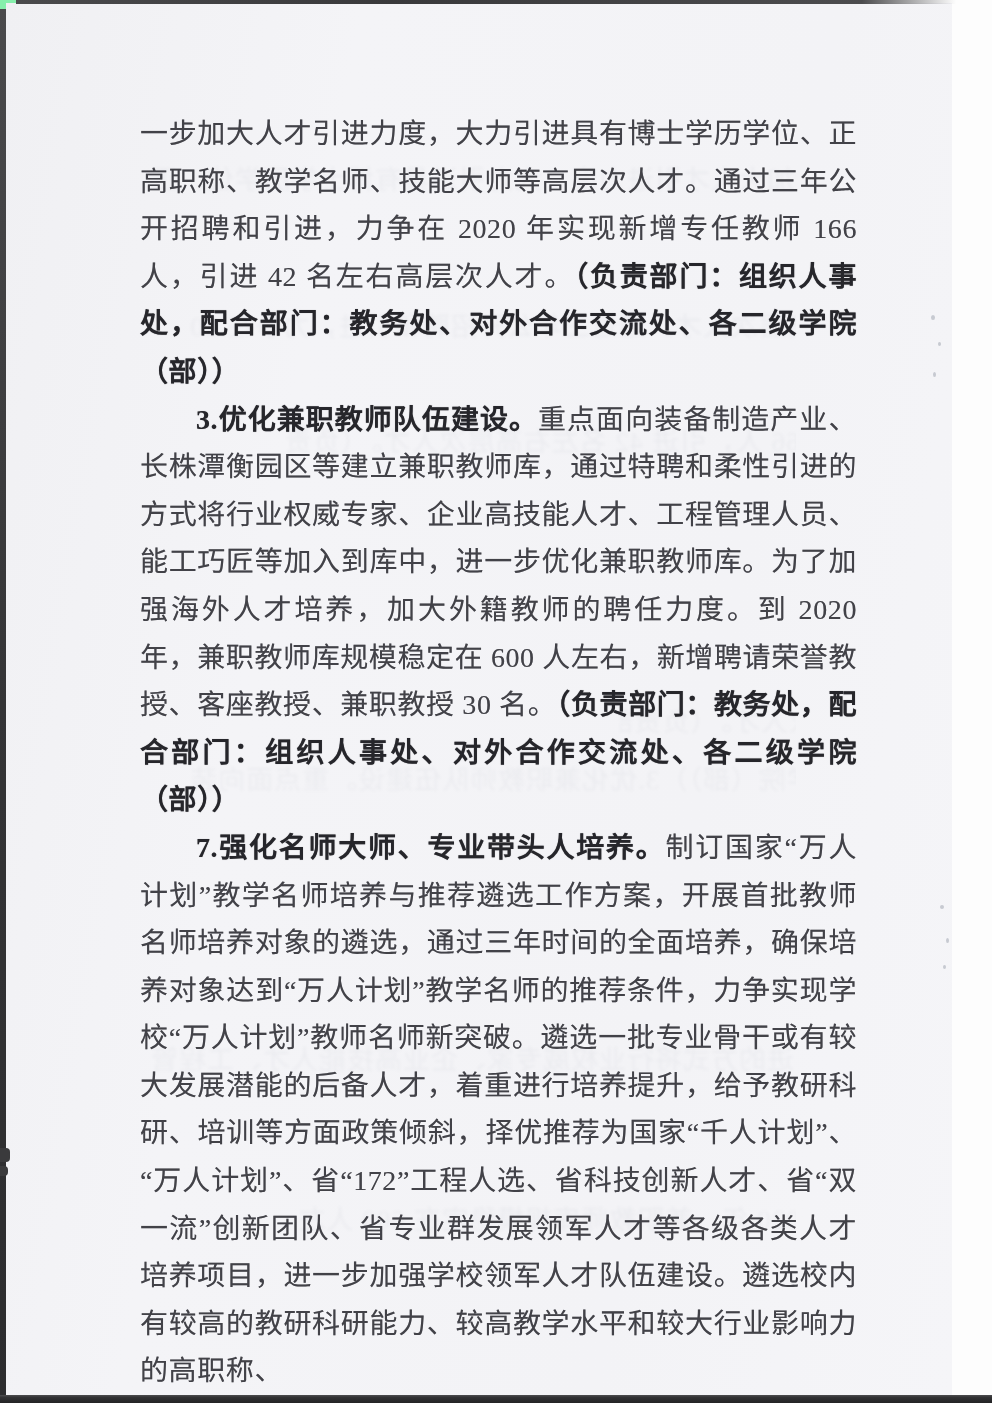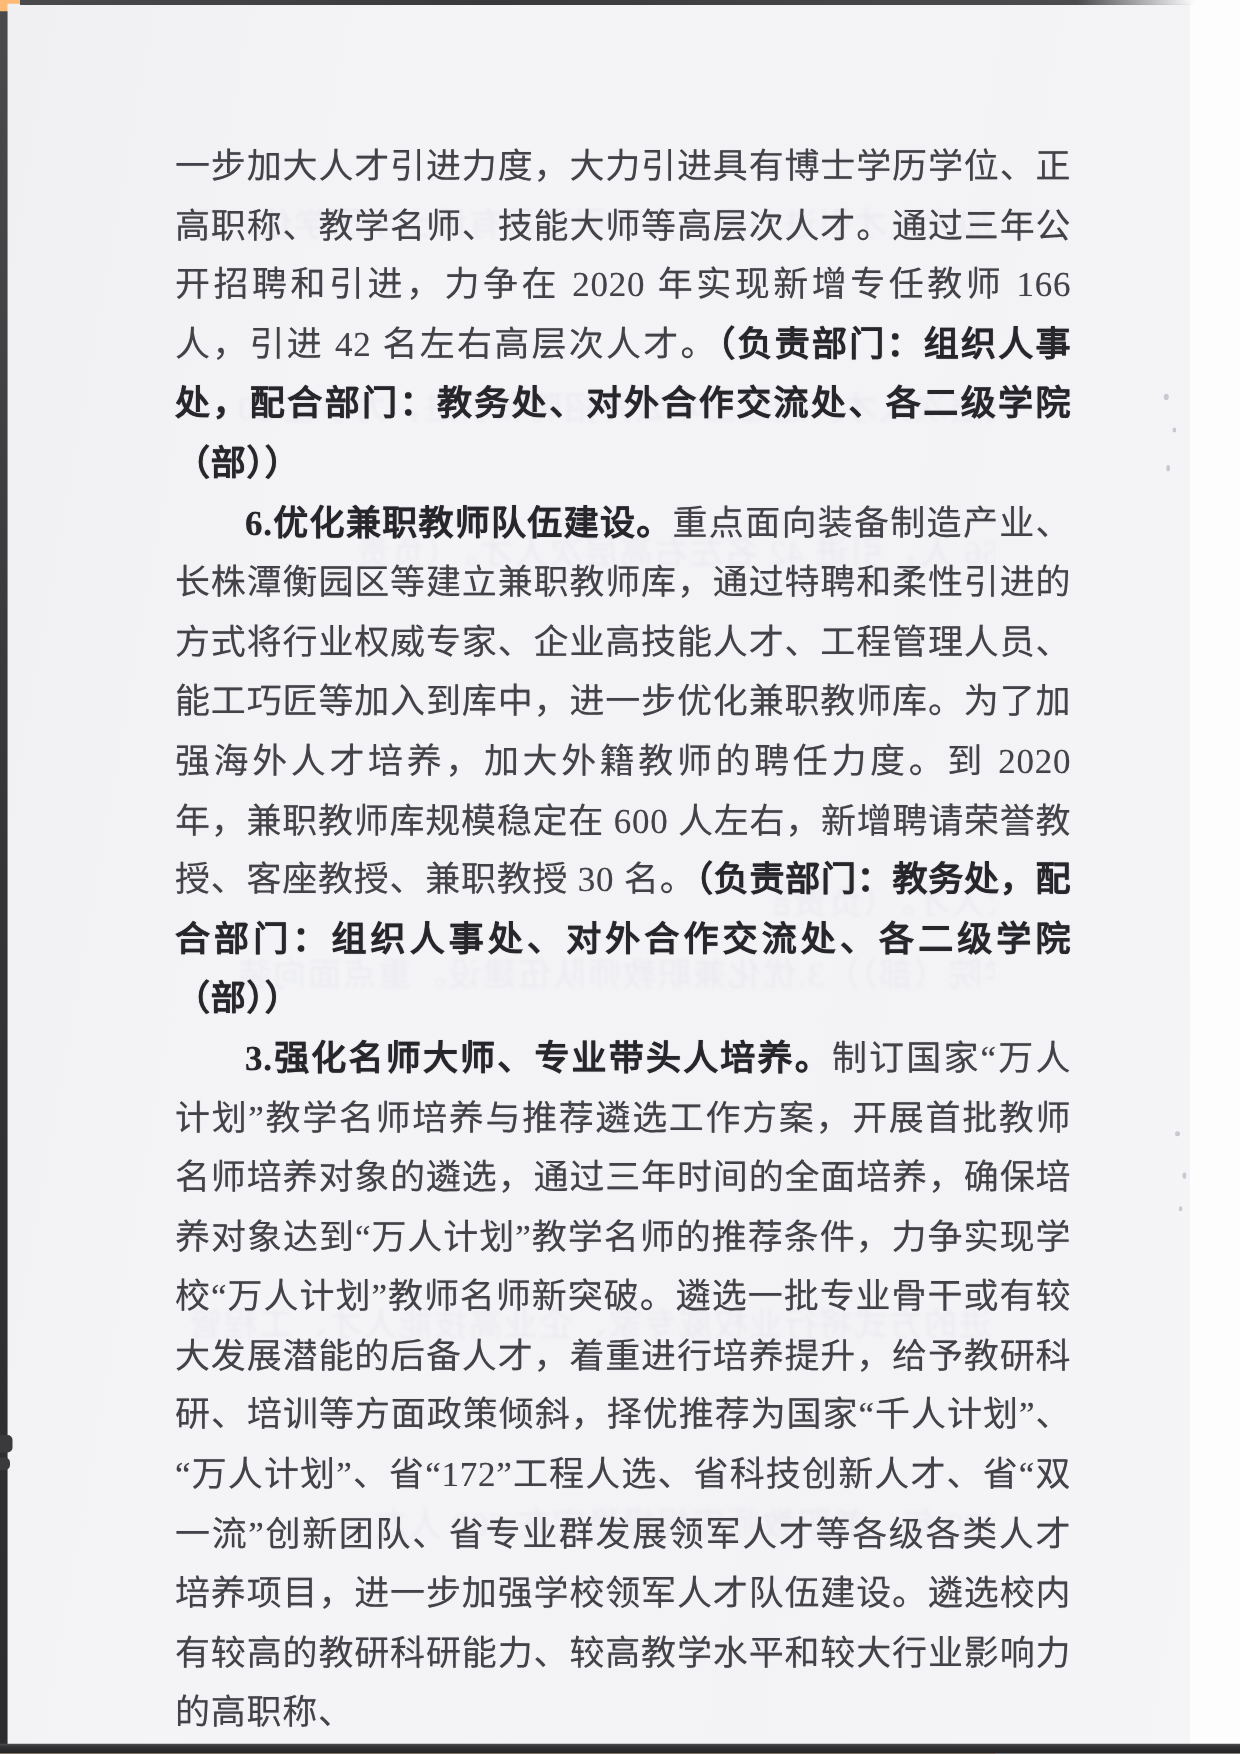--- a/index.html
+++ b/index.html
@@ -8,21 +8,21 @@
     background: #fdfdfd;
     width: 992px;
     height: 1403px;
     overflow: hidden;
     font-family: "Liberation Serif", "DejaVu Serif", serif;
   }
   .scan-root {
     position: relative;
     width: 796px;
     height: 1403px;
-    background: #fdba74;
+    background: #86efac;
   }
   
   .paper {
     position: absolute;
     left: 6px;
     top: 3px;
     width: 946px;
     height: 1393px;
     background: linear-gradient(100deg, #f0f0f3 0%, #f4f4f7 30%, #f3f3f6 70%, #f5f5f8 100%);
   }
@@ -120,22 +120,22 @@
       <div class="ghost-line" style="left: 620px; top: 700px; width: 280px;">右高层次人才。（负责部门：组织人事处，配合部门：教务</div>
       <div class="ghost-line" style="left: 150px; top: 758px; width: 720px;">二级学院（部））3.优化兼职教师队伍建设。重点面向装</div>
       <div class="ghost-line" style="left: 808px; top: 855px; width: 140px;">区等建立兼职教师库，通过特聘和柔性引进的方式将行业权</div>
       <div class="ghost-line" style="left: 150px; top: 1038px; width: 700px;">性引进的方式将行业权威专家、企业高技能人才、工程管理</div>
       <div class="ghost-line" style="left: 848px; top: 1098px; width: 120px;">库中，进一步优化兼职教师库。为了加强海外人才培养，加</div>
       <div class="ghost-line" style="left: 150px; top: 1198px; width: 700px;">到 2020 年，兼职教师库规模稳定在 600 人左</div>
     </div>
 
   <div class="doc-body">
       <p class="para"><span class="">一步加大人才引进力度，大力引进具有博士学历学位、正高职称、教学名师、技能大师等高层次人才。通过三年公开招聘和引进，力争在 2020 年实现新增专任教师 166 人，引进 42 名左右高层次人才。</span><span class="bold">（负责部门：组织人事处，配合部门：教务处、对外合作交流处、各二级学院（部））</span></p>
-      <p class="para indent"><span class="bold">6.优化兼职教师队伍建设。</span><span class="">重点面向装备制造产业、长株潭衡园区等建立兼职教师库，通过特聘和柔性引进的方式将行业权威专家、企业高技能人才、工程管理人员、能工巧匠等加入到库中，进一步优化兼职教师库。为了加强海外人才培养，加大外籍教师的聘任力度。到 2020 年，兼职教师库规模稳定在 600 人左右，新增聘请荣誉教授、客座教授、兼职教授 30 名。</span><span class="bold">（负责部门：教务处，配合部门：组织人事处、对外合作交流处、各二级学院（部））</span></p>
-      <p class="para indent"><span class="bold">3.强化名师大师、专业带头人培养。</span><span class="">制订国家“万人计划”教学名师培养与推荐遴选工作方案，开展首批教师名师培养对象的遴选，通过三年时间的全面培养，确保培养对象达到“万人计划”教学名师的推荐条件，力争实现学校“万人计划”教师名师新突破。遴选一批专业骨干或有较大发展潜能的后备人才，着重进行培养提升，给予教研科研、培训等方面政策倾斜，择优推荐为国家“千人计划”、“万人计划”、省“172”工程人选、省科技创新人才、省“双一流”创新团队、省专业群发展领军人才等各级各类人才培养项目，进一步加强学校领军人才队伍建设。遴选校内有较高的教研科研能力、较高教学水平和较大行业影响力的高职称、</span></p>
+      <p class="para indent"><span class="bold">3.优化兼职教师队伍建设。</span><span class="">重点面向装备制造产业、长株潭衡园区等建立兼职教师库，通过特聘和柔性引进的方式将行业权威专家、企业高技能人才、工程管理人员、能工巧匠等加入到库中，进一步优化兼职教师库。为了加强海外人才培养，加大外籍教师的聘任力度。到 2020 年，兼职教师库规模稳定在 600 人左右，新增聘请荣誉教授、客座教授、兼职教授 30 名。</span><span class="bold">（负责部门：教务处，配合部门：组织人事处、对外合作交流处、各二级学院（部））</span></p>
+      <p class="para indent"><span class="bold">7.强化名师大师、专业带头人培养。</span><span class="">制订国家“万人计划”教学名师培养与推荐遴选工作方案，开展首批教师名师培养对象的遴选，通过三年时间的全面培养，确保培养对象达到“万人计划”教学名师的推荐条件，力争实现学校“万人计划”教师名师新突破。遴选一批专业骨干或有较大发展潜能的后备人才，着重进行培养提升，给予教研科研、培训等方面政策倾斜，择优推荐为国家“千人计划”、“万人计划”、省“172”工程人选、省科技创新人才、省“双一流”创新团队、省专业群发展领军人才等各级各类人才培养项目，进一步加强学校领军人才队伍建设。遴选校内有较高的教研科研能力、较高教学水平和较大行业影响力的高职称、</span></p>
     </div>
 
   <div class="edge-top"></div>
   <div class="edge-left"></div>
   <div class="edge-bottom"></div>
 
   <div class="speck" style="left:931px; top:315px; width:4px; height:5px;"></div>
   <div class="speck" style="left:938px; top:342px; width:3px; height:4px;"></div>
   <div class="speck" style="left:933px; top:372px; width:3px; height:5px;"></div>
   <div class="speck" style="left:940px; top:905px; width:4px; height:4px;"></div>

